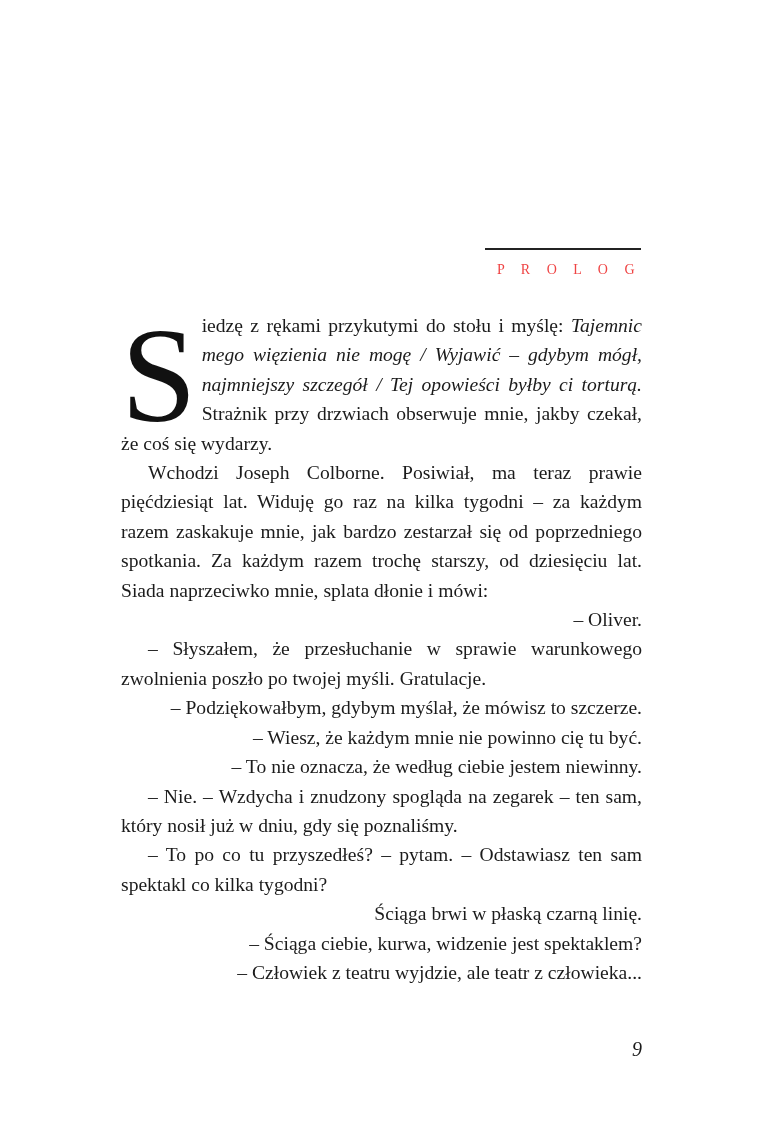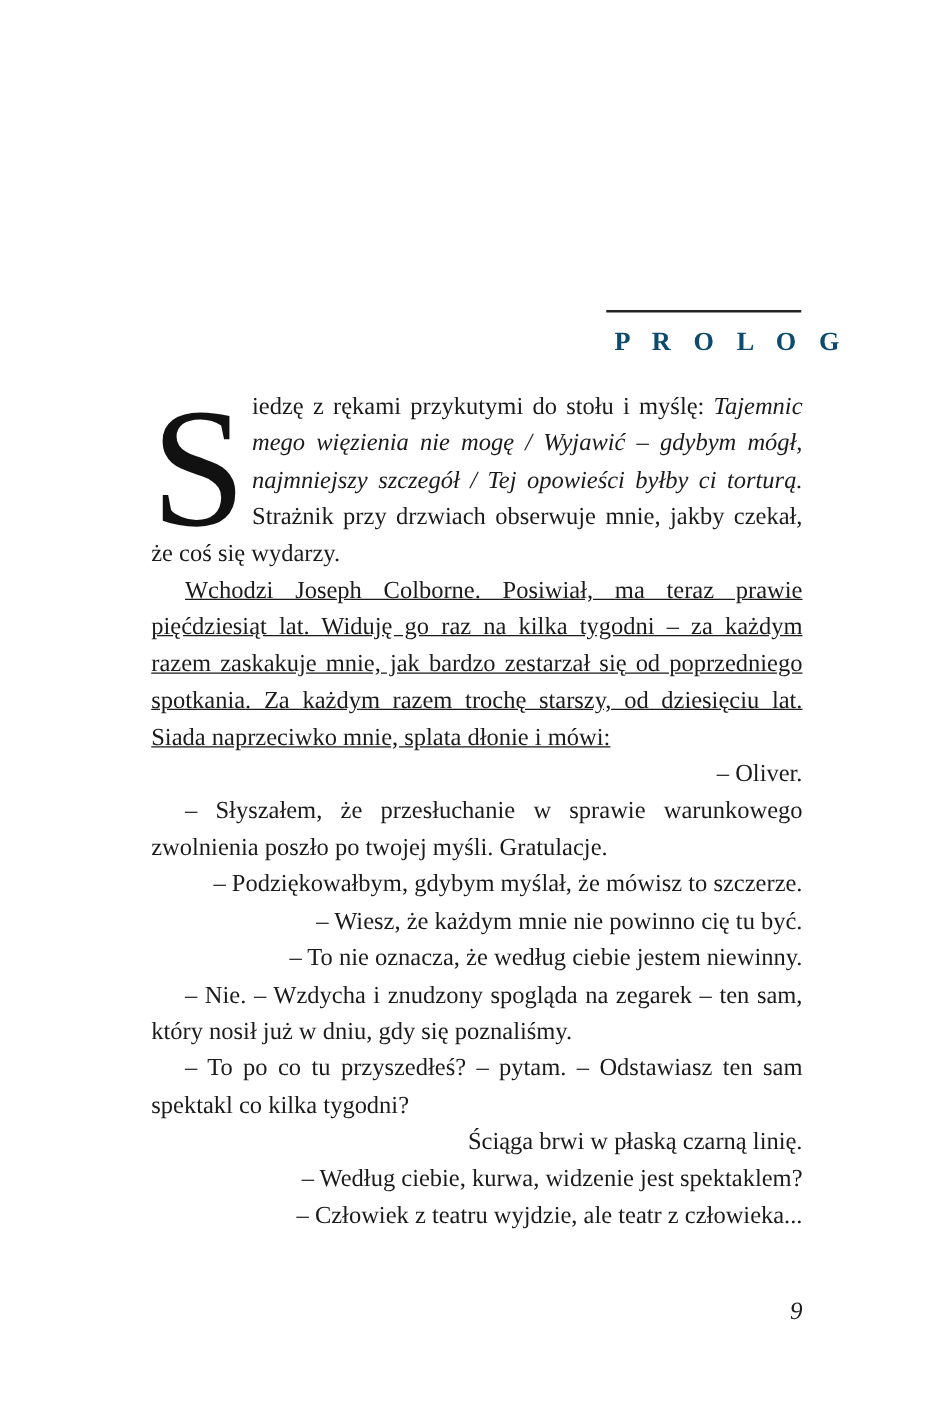--- a/index.html
+++ b/index.html
@@ -32,27 +32,27 @@
     width: 156px;
     text-align: right;
   }
   .chapter-rule {
     width: 100%;
     height: 2px;
     background: #232323;
     margin: 0 0 13px 0;
   }
   .chapter-title {
-    font-size: 21px;
+    font-size: 14px;
     letter-spacing: 6.5px;
     text-indent: 6.5px;
-    color: #0c4a6e;
+    color: #ef4444;
     line-height: 1;
     white-space: nowrap;
-    font-weight: 700;
+    font-weight: 400;
     margin: 0;
   }
 
   
   .textblock {
     position: absolute;
     left: 121px;
     top: 311px;
     width: 521px;
     font-size: 19.6px;
@@ -71,21 +71,20 @@
     color: #111111;
     font-family: "Liberation Serif", "DejaVu Serif", serif;
   }
 
   p.para {
     margin: 0;
     text-align: justify;
   }
   p.para.indent {
     text-indent: 27px;
-    text-decoration: underline;
   }
   p.para.first {
     text-indent: 0;
   }
   .verse {
     font-style: italic;
   }
 
   
   p.dialogue {
@@ -139,21 +138,21 @@
     <p class="dialogue last-line">– Wiesz, że każdym mnie nie powinno cię tu być.</p>
 
     <p class="dialogue last-line">– To nie oznacza, że według ciebie jestem niewinny.</p>
 
     <p class="dialogue">– Nie. – Wzdycha i znudzony spogląda na zegarek – ten sam, który nosił już w dniu, gdy się poznaliśmy.</p>
 
     <p class="dialogue">– To po co tu przyszedłeś? – pytam. – Odstawiasz ten sam spektakl co kilka tygodni?</p>
 
     <p class="dialogue last-line">Ściąga brwi w płaską czarną linię.</p>
 
-    <p class="dialogue last-line">– Według ciebie, kurwa, widzenie jest spektaklem?</p>
+    <p class="dialogue last-line">– Ściąga ciebie, kurwa, widzenie jest spektaklem?</p>
 
     <p class="dialogue last-line">– Człowiek z teatru wyjdzie, ale teatr z człowieka...</p>
 
   </div>
 
   <div class="folio">9</div>
 
 </div>
 
 </body></html>

